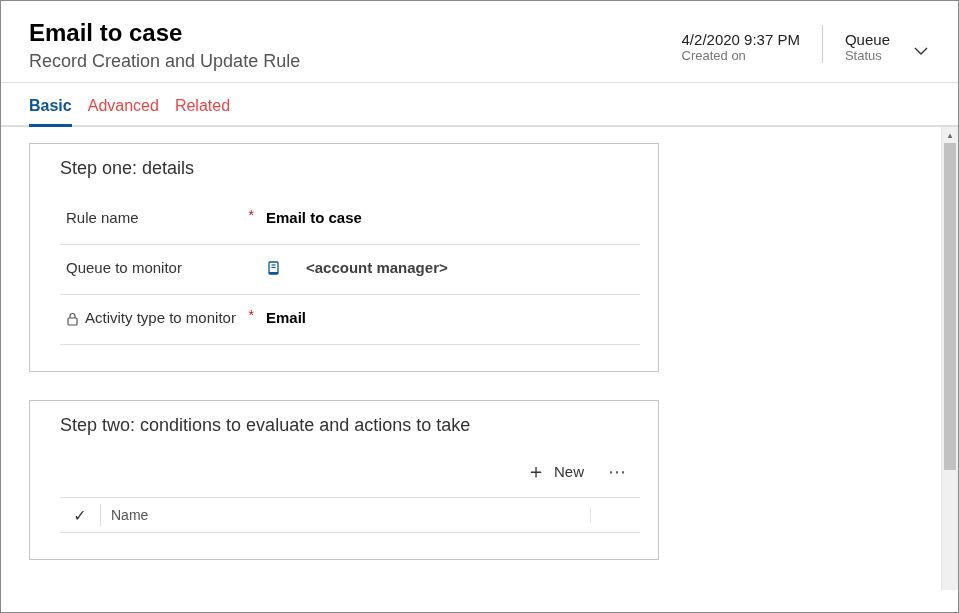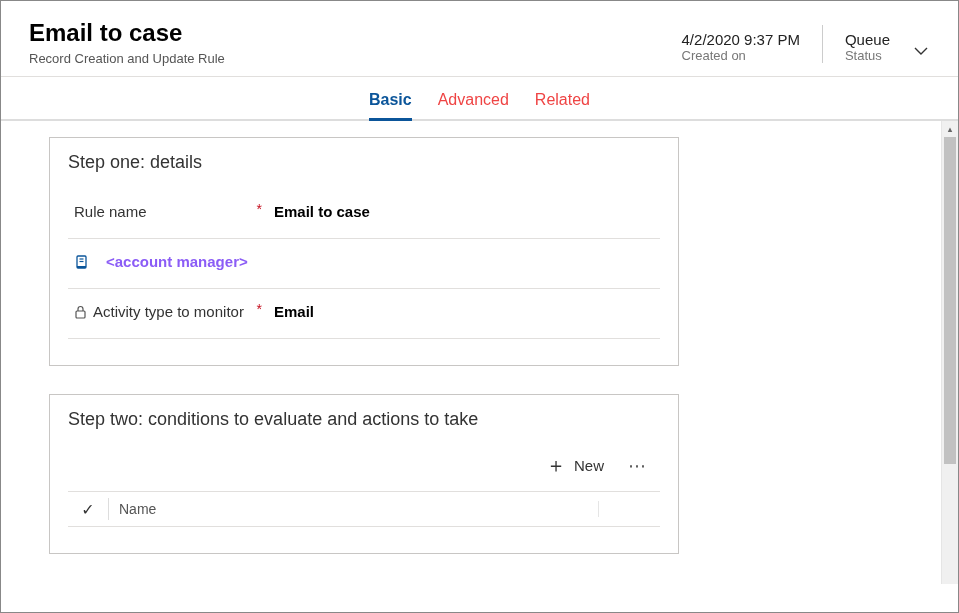--- a/index.html
+++ b/index.html
@@ -21,21 +21,21 @@
       border-bottom: 1px solid #e1dfdd;
     }
     .header-left {}
     .header-title {
       font-size: 24px;
       font-weight: 700;
       color: #000;
       margin-bottom: 4px;
     }
     .header-subtitle {
-      font-size: 13px;
+      font-size: 18px;
       color: #555;
     }
     .header-right {
       display: flex;
       align-items: flex-end;
       gap: 22px;
       padding-top: 6px;
     }
     .header-meta {
       display: flex;
@@ -53,24 +53,23 @@
       width: 1px;
       height: 38px;
       background: #ccc;
     }
     .chevron {
       margin-top: 6px;
       cursor: pointer;
     }
     .tabs {
       display: flex;
-      gap: 26px;
+      gap: 16px;
       padding: 14px 28px 0 28px;
       border-bottom: 2px solid #ddd;
-      justify-content: center;
     }
     .tab {
       padding-bottom: 10px;
       font-size: 16px;
       color: #ef4444;
       cursor: pointer;
       position: relative;
     }
     .tab.active {
       color: #0b559a;
@@ -112,42 +111,41 @@
     .scroll-thumb {
       position: absolute;
       top: 16px;
       bottom: 120px;
       left: 2px;
       right: 2px;
       background: #c1c1c1;
     }
     .panel {
       border: 1px solid #c8c6c4;
-      padding: 14px 18px 26px 18px;
+      padding: 14px 18px 26px 30px;
       margin-bottom: 28px;
       max-width: 630px;
-      margin-left: 20px;
     }
     .panel-title {
       font-size: 18px;
       font-weight: 400;
       color: #333;
       margin-bottom: 16px;
     }
     .form-row {
       display: flex;
       align-items: flex-start;
       border-bottom: 1px solid #e1dfdd;
       padding: 10px 0 10px 6px;
       min-height: 50px;
     }
     .form-label-wrap {
       width: 200px;
       display: flex;
-      align-items: center;
+      align-items: flex-end;
       gap: 4px;
       padding-top: 4px;
       position: relative;
     }
     .lock-icon {
       margin-right: 2px;
       color: #555;
     }
     .form-label {
       font-size: 15px;
@@ -163,25 +161,25 @@
     .form-value {
       flex: 1;
       display: flex;
       align-items: center;
       gap: 8px;
       font-size: 15px;
       padding-top: 4px;
     }
     .form-value.bold { font-weight: 700; color: #000; }
     .link-value {
-      color: #8b5cf6;
+      color: #404040;
       font-weight: 700;
       display: flex;
       align-items: center;
-      gap: 16px;
+      gap: 24px;
       cursor: pointer;
     }
     .queue-icon {
       color: #0b559a;
     }
     .panel-toolbar {
       display: flex;
       justify-content: flex-end;
       gap: 24px;
       padding: 6px 12px 6px 0;
@@ -265,20 +263,23 @@
 
       <div class="form-row">
         <div class="form-label-wrap">
           <span class="form-label">Rule name</span>
           <span class="required">*</span>
         </div>
         <div class="form-value bold">Email to case</div>
       </div>
 
       <div class="form-row">
+        <div class="form-label-wrap">
+          <span class="form-label">Queue to monitor</span>
+        </div>
         <div class="form-value">
           <span class="link-value">
             <svg class="queue-icon" width="16" height="16" viewBox="0 0 16 16">
               <rect x="3" y="2" width="9" height="12" rx="1" fill="none" stroke="#0b559a" stroke-width="1.3"></rect>
               <line x1="5.5" y1="5" x2="9.5" y2="5" stroke="#0b559a" stroke-width="1.2"></line>
               <line x1="5.5" y1="7.5" x2="9.5" y2="7.5" stroke="#0b559a" stroke-width="1.2"></line>
               <path d="M3 12 L12 12 L12 14 L3 14 Z" fill="#0b559a"></path>
             </svg>
             <span>&lt;account manager&gt;</span>
           </span>

